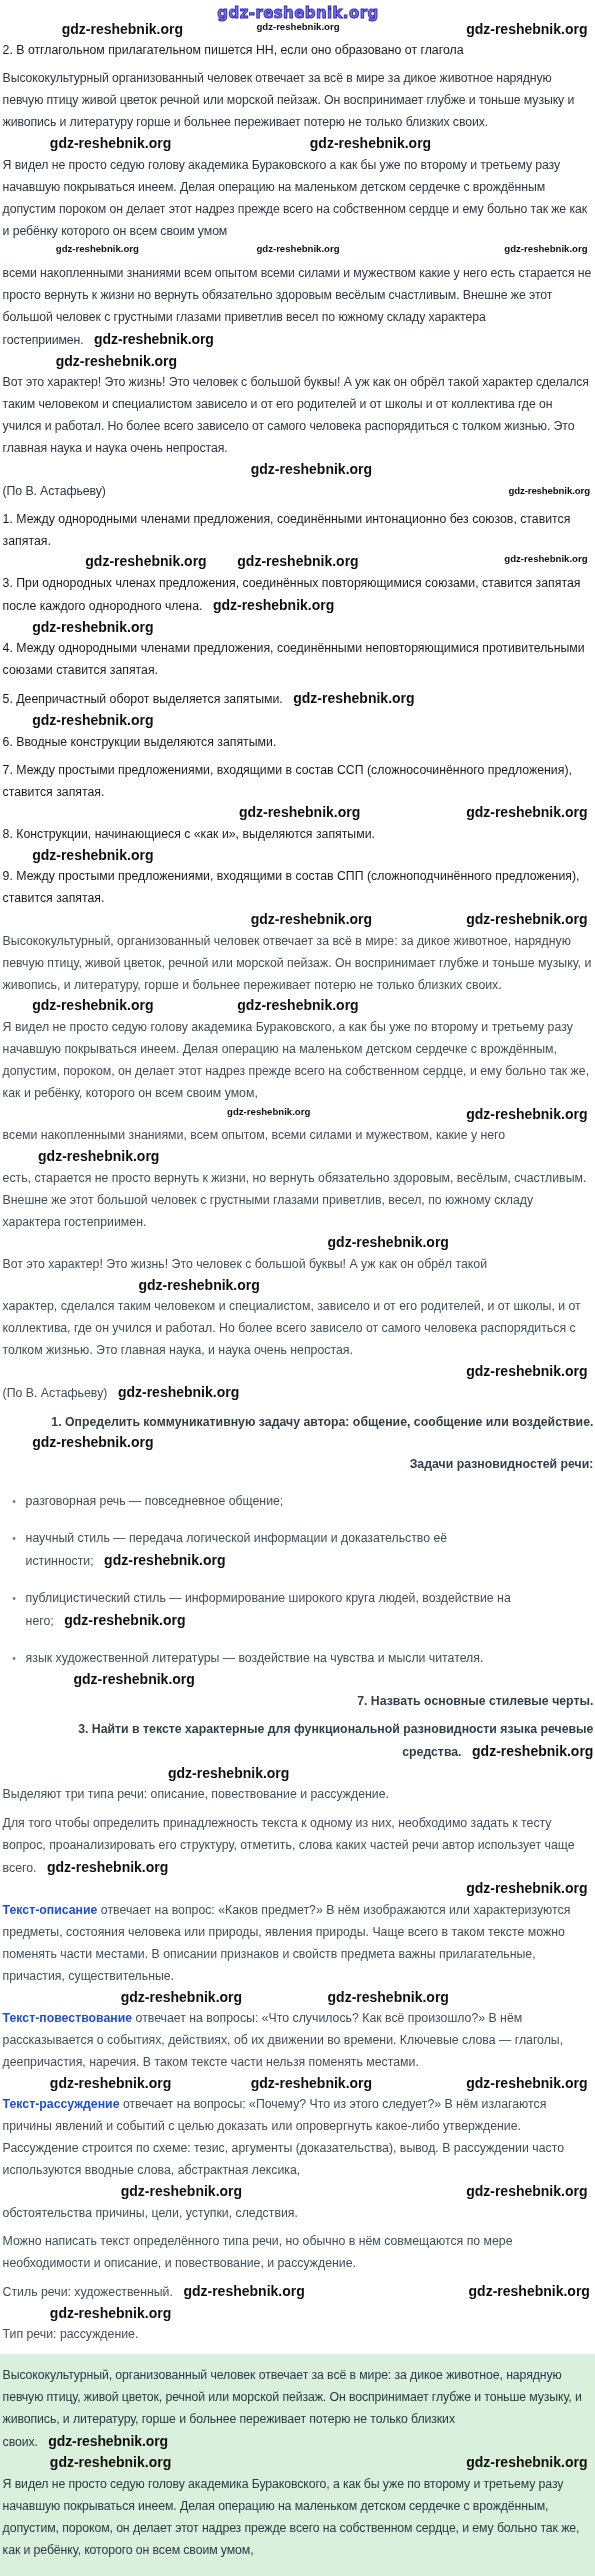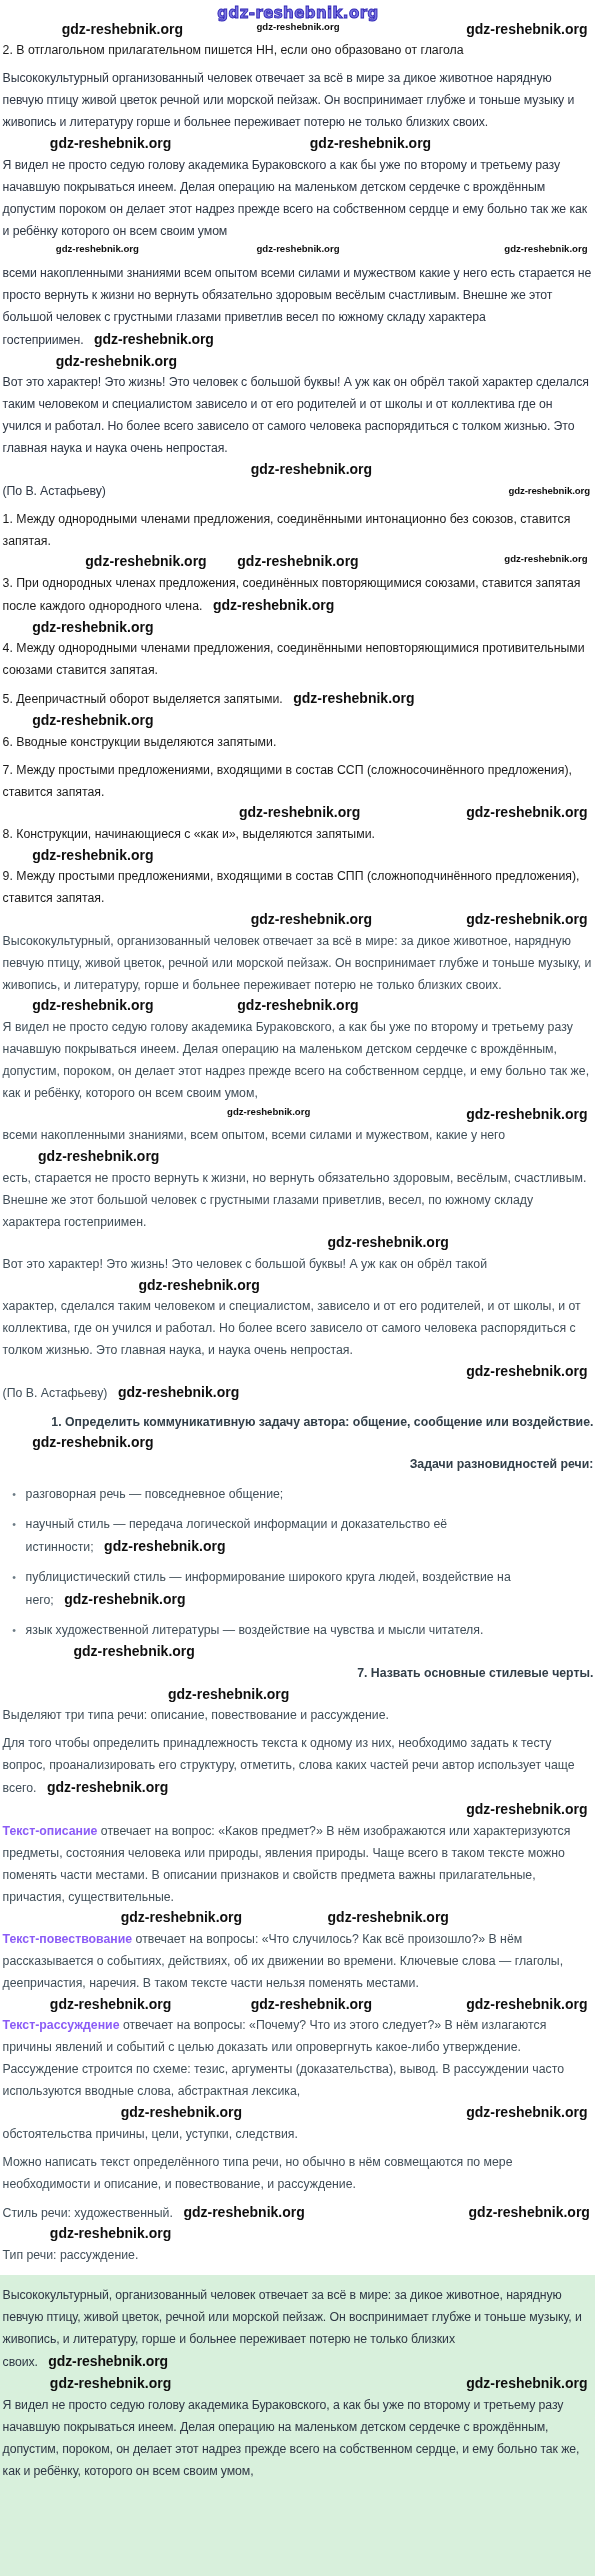--- a/index.html
+++ b/index.html
@@ -6,23 +6,23 @@
   .page{width:596px;min-height:2576px;background:#fff;box-sizing:border-box;
         padding:1.8px 2.6px 0 2.6px;font-family:"Liberation Sans",sans-serif;overflow:hidden;}
   .wm-top{text-align:center;font-weight:700;font-size:15px;letter-spacing:0.4px;
           color:#7a74e0;-webkit-text-stroke:0.9px #2d23b5;margin:1.8px 0 3.5px 0;
           font-family:"DejaVu Sans",sans-serif;}
   .tx{margin:2.6px 0 6.1px 0;font-size:12.3px;line-height:22px;color:#222;}
   .hand{color:#2e3744;font-family:"Liberation Sans",sans-serif;letter-spacing:-0.1px;}
   .rule{color:#1b1b1b;}
   .gray{color:#404e58;}
   .task{color:#323f49;font-weight:700;text-align:right;}
-  .bullet{color:#404e58;padding-left:23px;position:relative;margin:8px 0 7px 0;}
+  .bullet{color:#404e58;padding-left:23px;position:relative;margin:15px 0 7px 0;}
   .bullet::before{content:"•";position:absolute;left:9.6px;top:0;color:#6b7a84;font-size:10.5px;}
-  .tx b{font-weight:700;color:#8b5cf6;}
+  .tx b{font-weight:700;color:#1d4ed8;}
   .wm{font-weight:700;color:#0f0f0f;white-space:nowrap;font-family:"Liberation Sans",sans-serif;}
   .wm-lg{font-size:14px;}
   .wm-sm{font-size:9.6px;}
   .tx .wm{margin-left:10.5px;}
   .wm-row{position:relative;height:16px;margin:-4.4px 0 0 0;}
   .wm-row .wm{position:absolute;top:0;margin-left:0;}
   .pos-c{left:50%;transform:translateX(-50%);}
   .pos-r{right:1%;}
   .fr{float:right;margin-left:0;margin-right:3.5px;}
   .green{background:#d8f0dc;margin:8.8px -2.6px 0 -2.6px;padding:7px 2.6px 37px 2.6px;min-height:456px;}
@@ -122,20 +122,21 @@
       </div>
       <p class="tx task"><span>Задачи разновидностей речи:</span></p>
       <p class="tx bullet"><span>разговорная речь — повседневное общение;</span></p>
       <p class="tx bullet"><span>научный стиль — передача логической информации и доказательство её истинности;</span><span class="wm wm-lg">gdz-reshebnik.org</span></p>
       <p class="tx bullet"><span>публицистический стиль — информирование широкого круга людей, воздействие на него;</span><span class="wm wm-lg">gdz-reshebnik.org</span></p>
       <p class="tx bullet"><span>язык художественной литературы — воздействие на чувства и мысли читателя.</span></p>
       <div class="wm-row">
         <span class="wm wm-lg" style="left: 12%;">gdz-reshebnik.org</span>
       </div>
       <p class="tx task"><span>7. Назвать основные стилевые черты.</span></p>
+      <p class="tx task"><span>3. Найти в тексте характерные для функциональной разновидности языка речевые средства.</span><span class="wm wm-lg">gdz-reshebnik.org</span></p>
       <div class="wm-row">
         <span class="wm wm-lg" style="left: 28%;">gdz-reshebnik.org</span>
       </div>
       <p class="tx gray"><span>Выделяют три типа речи: описание, повествование и рассуждение.</span></p>
       <p class="tx gray"><span>Для того чтобы определить принадлежность текста к одному из них, необходимо задать к тесту вопрос, проанализировать его структуру, отметить, слова каких частей речи автор использует чаще всего.</span><span class="wm wm-lg">gdz-reshebnik.org</span></p>
       <div class="wm-row">
         <span class="wm wm-lg pos-r">gdz-reshebnik.org</span>
       </div>
       <p class="tx gray"><b>Текст-описание</b><span> отвечает на вопрос: «Каков предмет?» В нём изображаются или характеризуются предметы, состояния человека или природы, явления природы. Чаще всего в таком тексте можно поменять части местами. В описании признаков и свойств предмета важны прилагательные, причастия, существительные.</span></p>
       <div class="wm-row">

